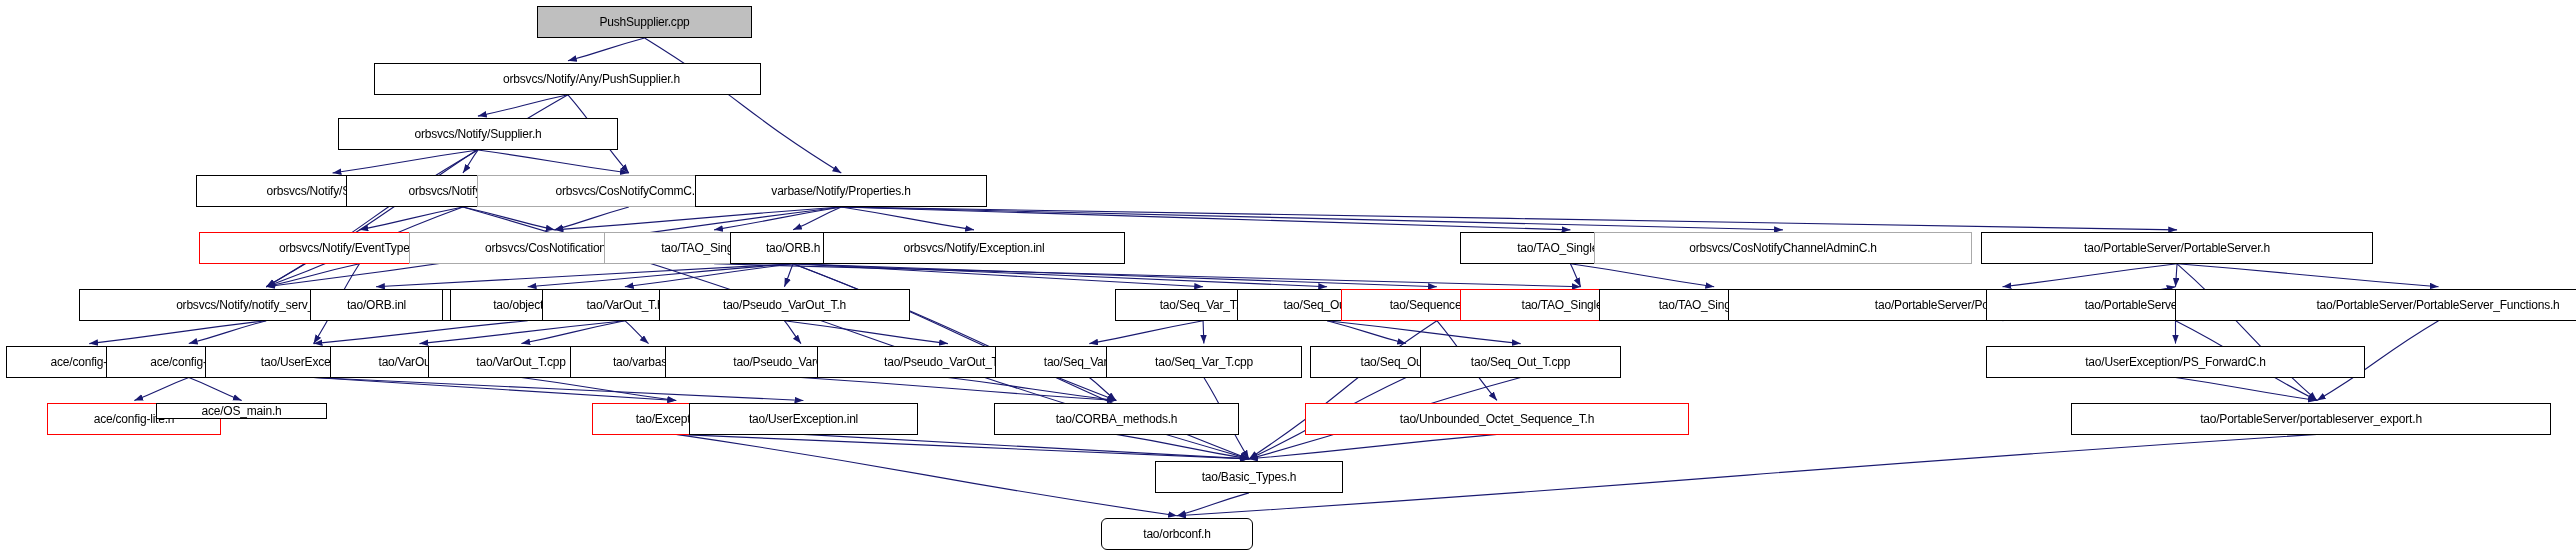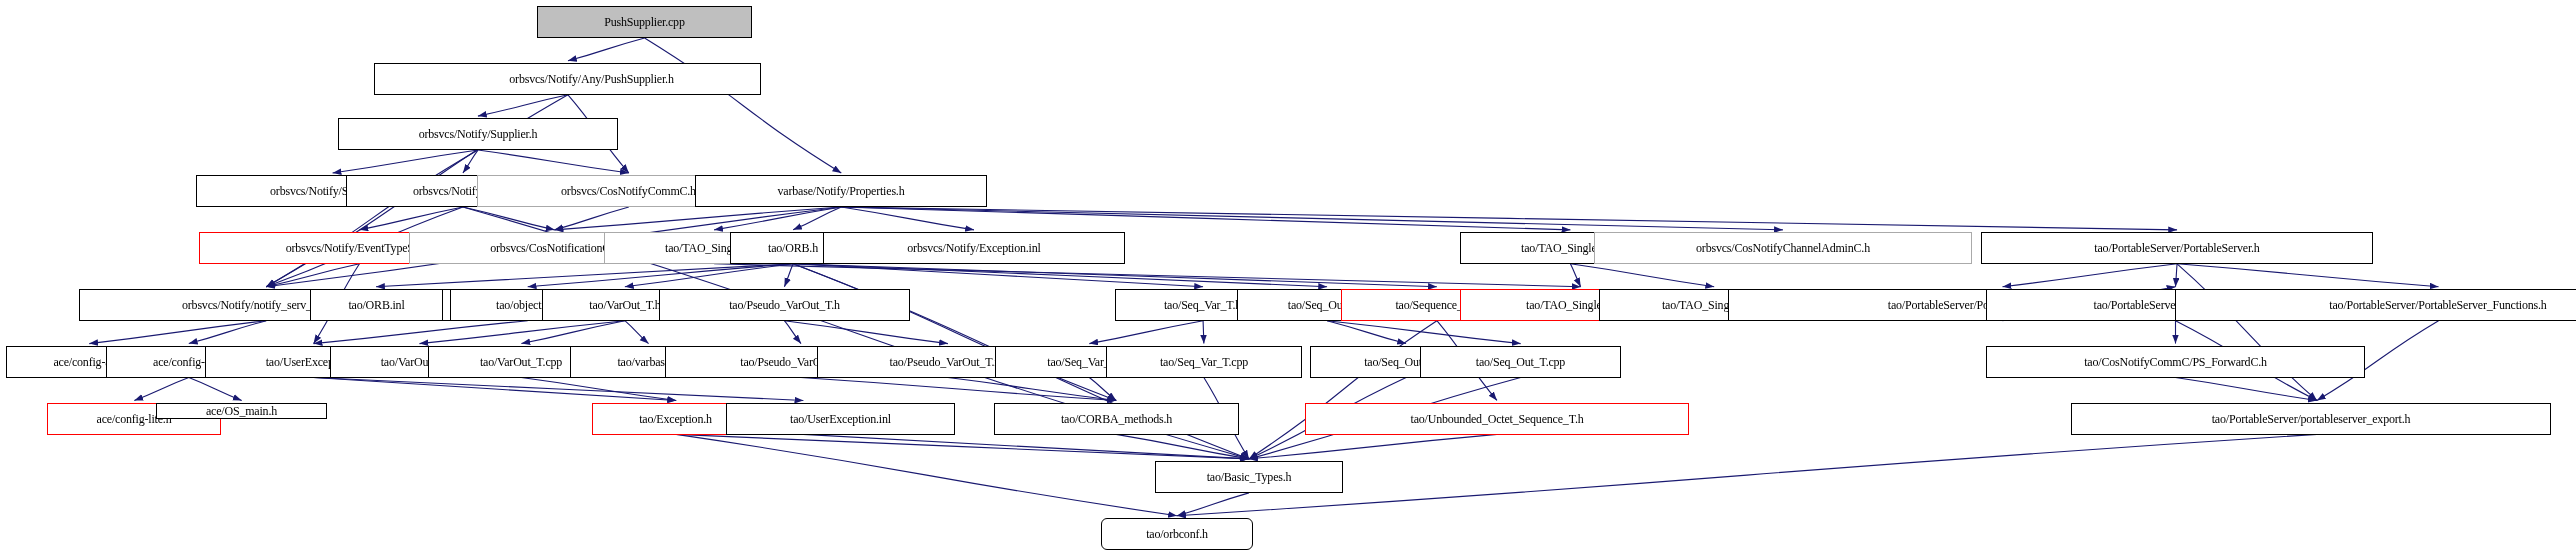--- a/index.html
+++ b/index.html
@@ -22,21 +22,21 @@
     width: 2576px;
     height: 560px;
   }
   .node-box {
     position: absolute;
     box-sizing: border-box;
     display: flex;
     align-items: center;
     justify-content: center;
     white-space: nowrap;
-    font-family: Liberation Serif, serif;
+    font-family: Liberation Sans, sans-serif;
     font-size: 12px;
     line-height: 1;
     color: #000000;
     background: #ffffff;
     border: 0.8px solid #000000;
     letter-spacing: -0.2px;
     cursor: default;
   }
   .node-box.root {
     background: #bfbfbf;
@@ -259,32 +259,32 @@
       <div class="node-box" style="left: 1106px; top: 346px; width: 196px; height: 32px;">
         <span class="node-label">tao/Seq_Var_T.cpp</span>
       </div>
       <div class="node-box" style="left: 1310px; top: 346px; width: 193px; height: 32px;">
         <span class="node-label">tao/Seq_Out_T.inl</span>
       </div>
       <div class="node-box" style="left: 1420px; top: 346px; width: 201px; height: 32px;">
         <span class="node-label">tao/Seq_Out_T.cpp</span>
       </div>
       <div class="node-box" style="left: 1986px; top: 346px; width: 379px; height: 32px;">
-        <span class="node-label">tao/CosNotifyCommC/PS_ForwardC.h</span>
+        <span class="node-label">tao/UserException/PS_ForwardC.h</span>
       </div>
       <div class="node-box red" style="left: 47px; top: 403px; width: 174px; height: 32px;">
         <span class="node-label">ace/config-lite.h</span>
       </div>
       <div class="node-box" style="left: 156px; top: 403px; width: 171px; height: 16px;">
         <span class="node-label">ace/OS_main.h</span>
       </div>
       <div class="node-box red" style="left: 592px; top: 403px; width: 167px; height: 32px;">
         <span class="node-label">tao/Exception.h</span>
       </div>
-      <div class="node-box" style="left: 689px; top: 403px; width: 229px; height: 32px; margin-left: 37px;">
+      <div class="node-box" style="left: 689px; top: 403px; width: 229px; height: 32px;">
         <span class="node-label">tao/UserException.inl</span>
       </div>
       <div class="node-box" style="left: 994px; top: 403px; width: 245px; height: 32px;">
         <span class="node-label">tao/CORBA_methods.h</span>
       </div>
       <div class="node-box red" style="left: 1305px; top: 403px; width: 384px; height: 32px;">
         <span class="node-label">tao/Unbounded_Octet_Sequence_T.h</span>
       </div>
       <div class="node-box" style="left: 2071px; top: 403px; width: 480px; height: 32px;">
         <span class="node-label">tao/PortableServer/portableserver_export.h</span>

